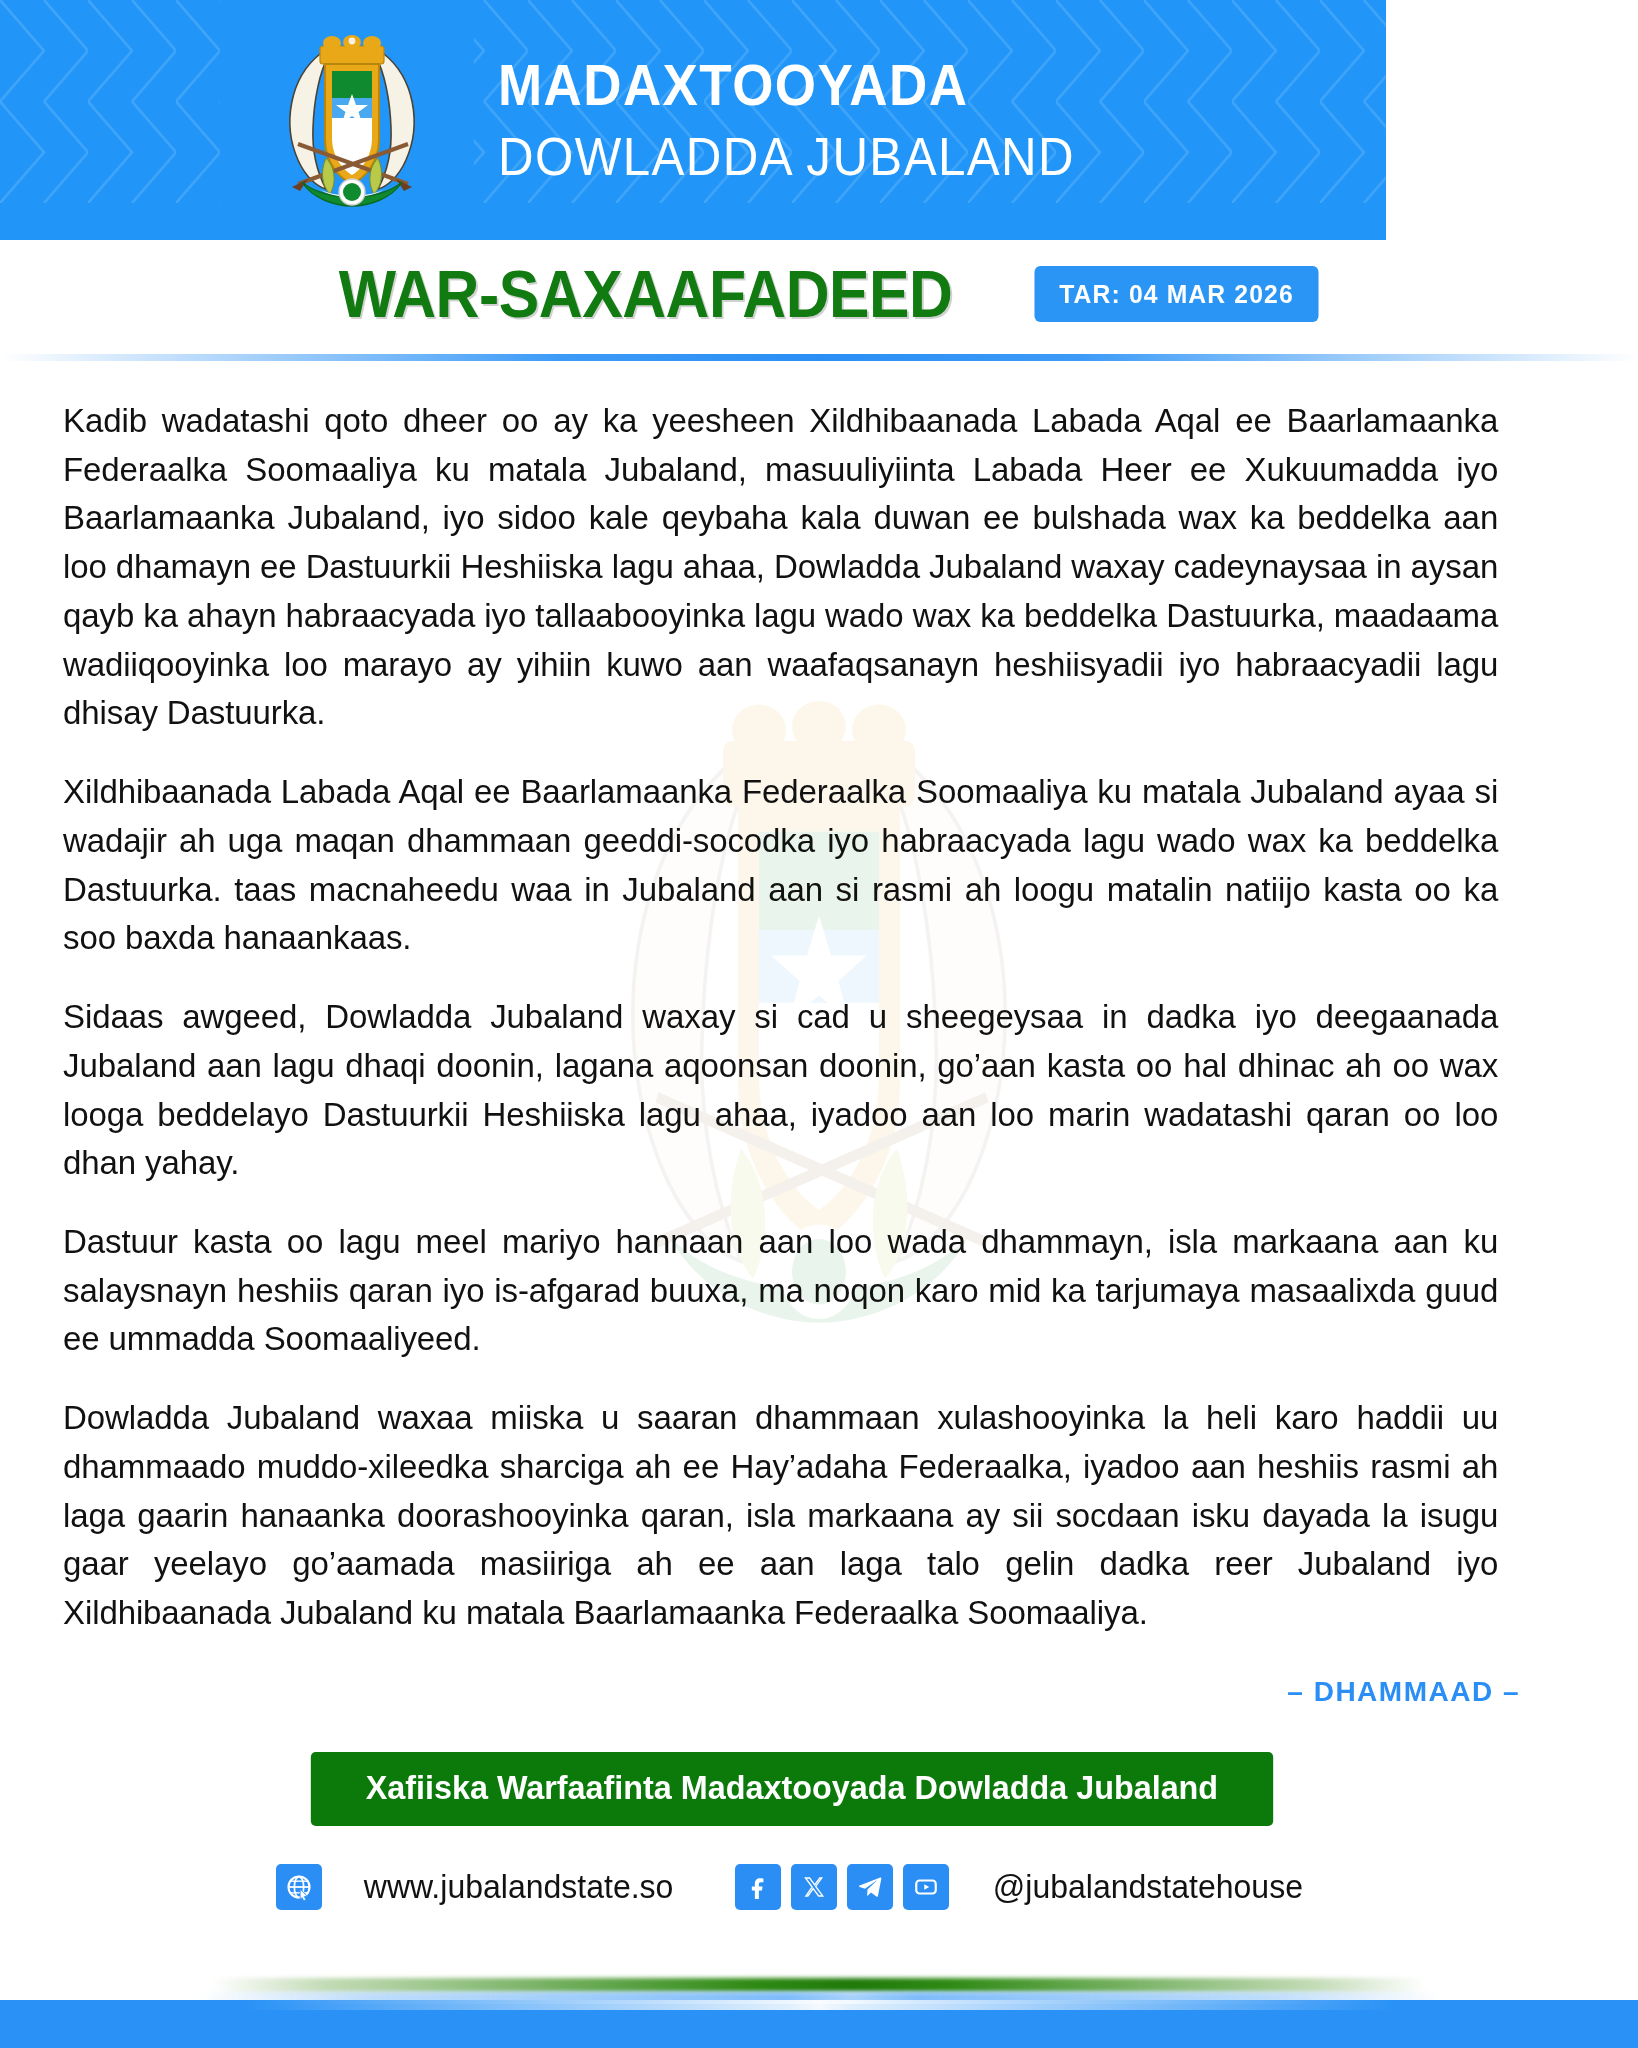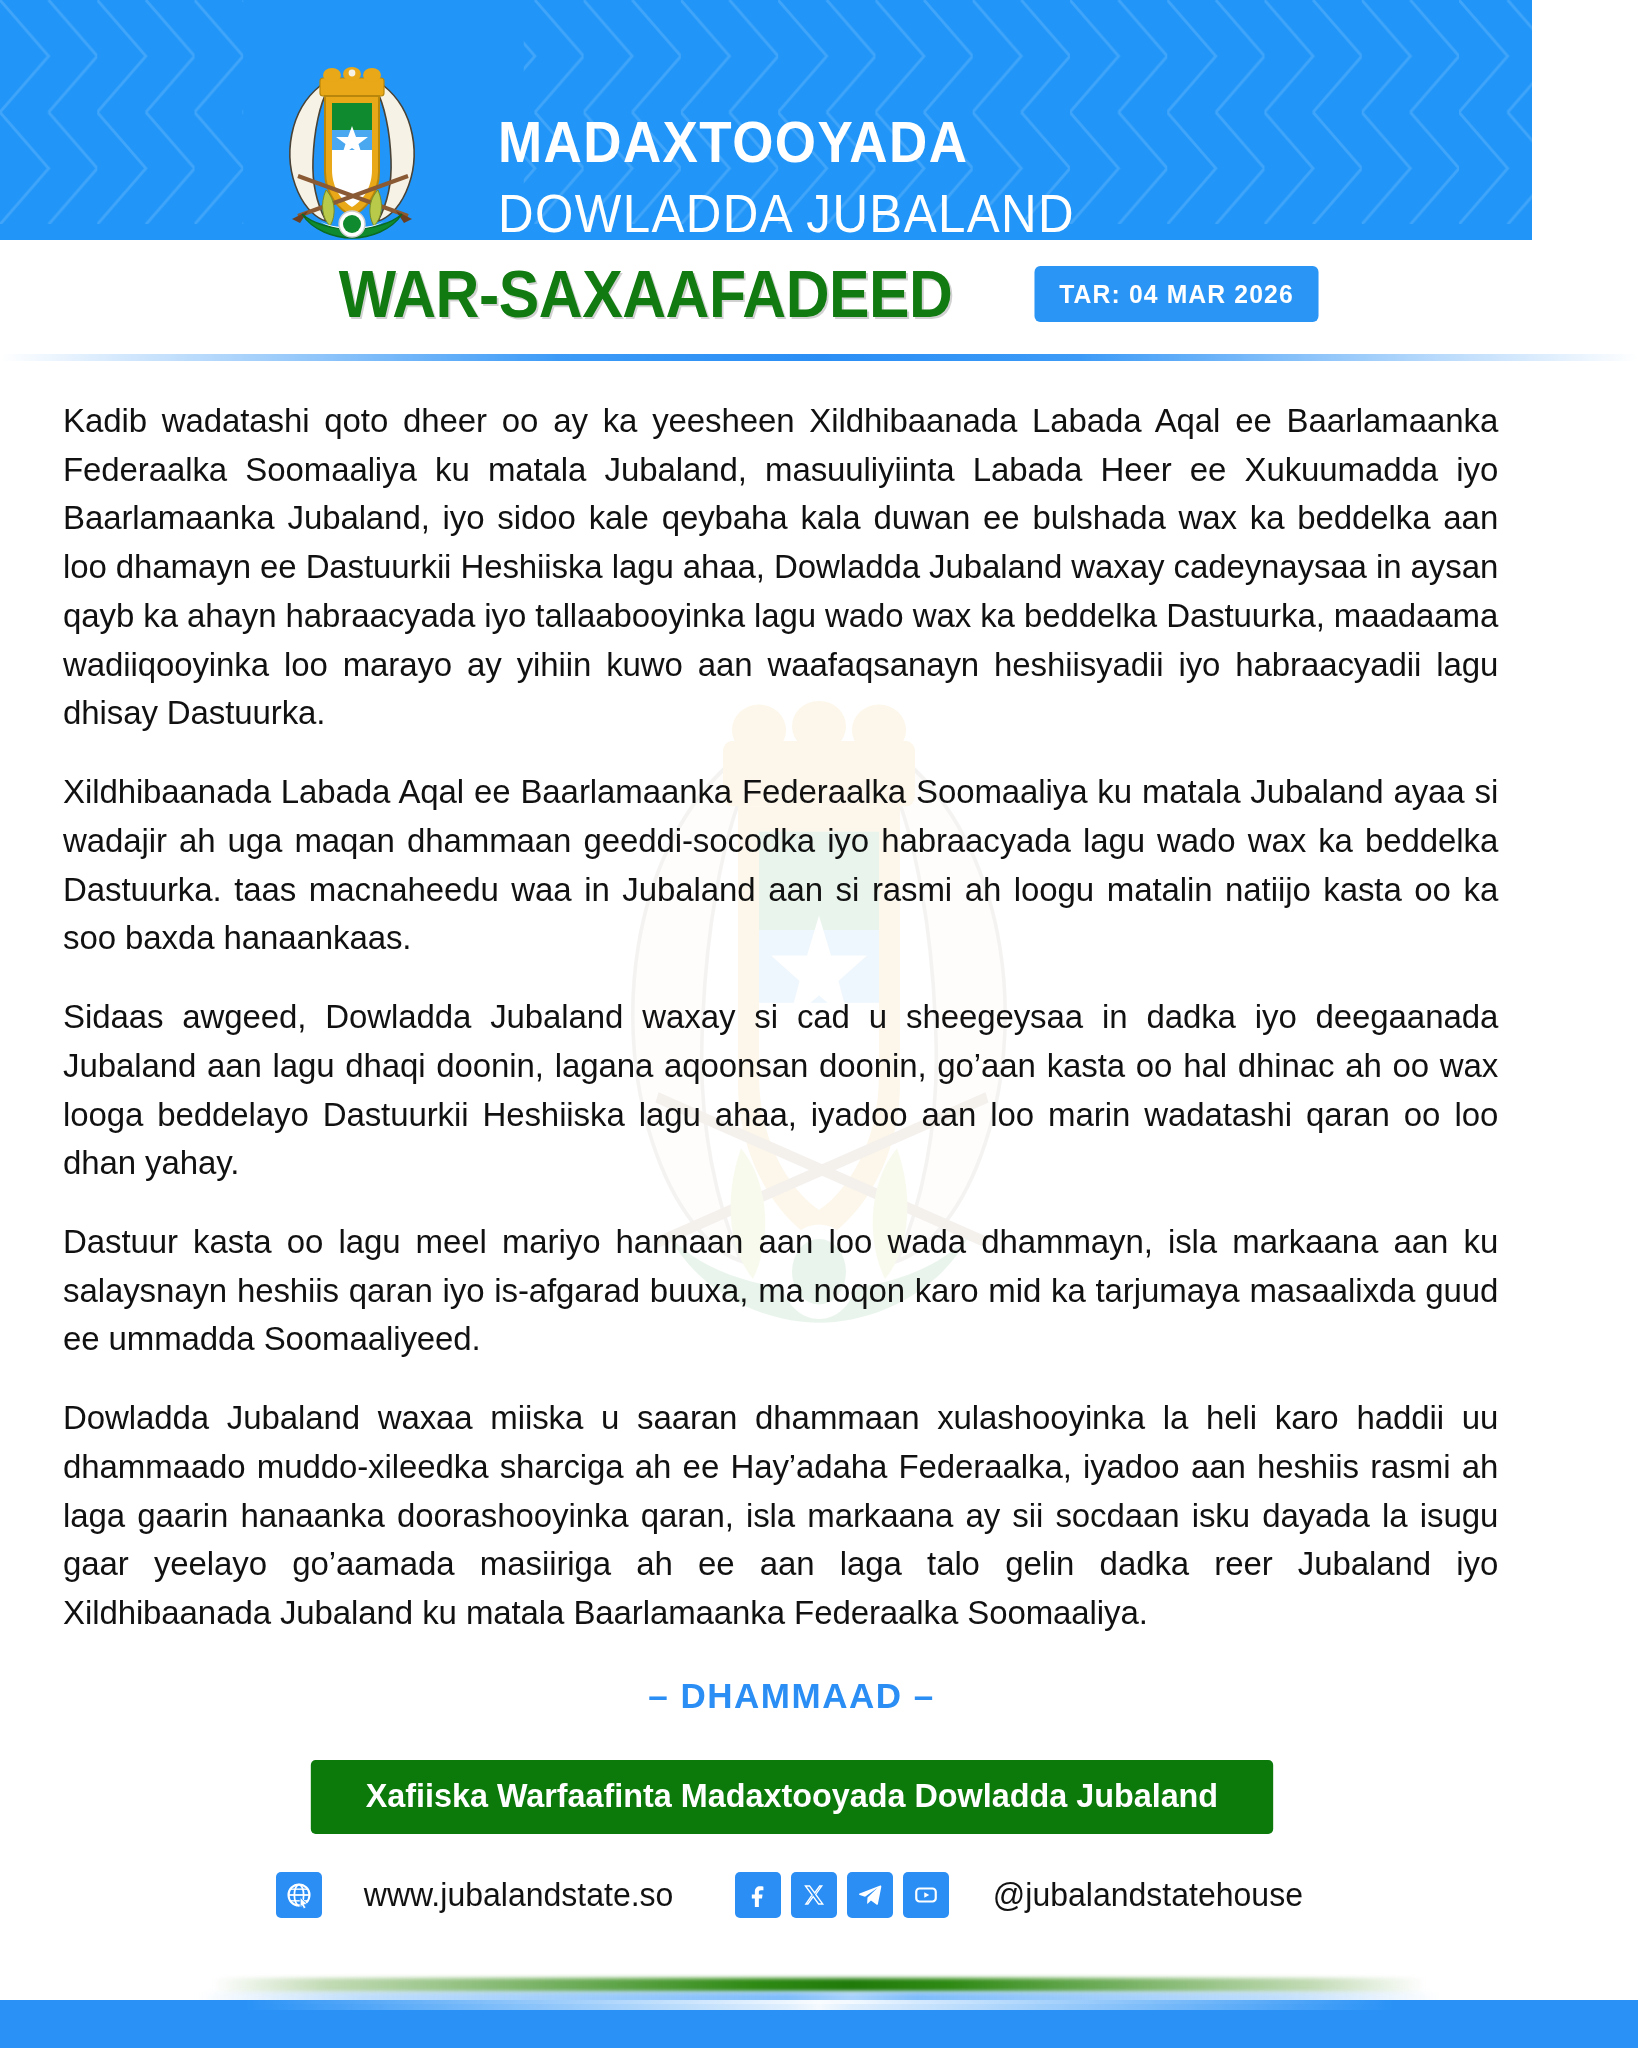--- a/index.html
+++ b/index.html
@@ -20,25 +20,25 @@
     position: relative;
     width: 1638px;
     height: 2048px;
     background: #ffffff;
     overflow: hidden;
   }
 
   
   .header {
     position: relative;
-    width: 1532px;
+    width: 1386px;
     height: 240px;
     background: #2196f8;
     display: flex;
-    align-items: flex-end;
+    align-items: center;
     overflow: hidden;
   }
   .header-pattern {
     position: absolute;
     inset: 0;
     opacity: 0.14;
     pointer-events: none;
   }
   .emblem-wrap {
     position: relative;
@@ -148,23 +148,23 @@
     margin: 0 0 30px 0;
     font-weight: 400;
     letter-spacing: -0.1px;
     transform: scaleX(0.985);
     transform-origin: left top;
   }
   .para:last-child { margin-bottom: 0; }
 
   
   .dhammaad {
-    text-align: center;
+    text-align: right;
     color: #2a8ef5;
-    font-size: 35px;
+    font-size: 28px;
     font-weight: 700;
     letter-spacing: 1.5px;
     margin-top: 38px;
   }
 
   
   .green-bar-wrap {
     display: flex;
     justify-content: center;
     margin-top: 44px;

